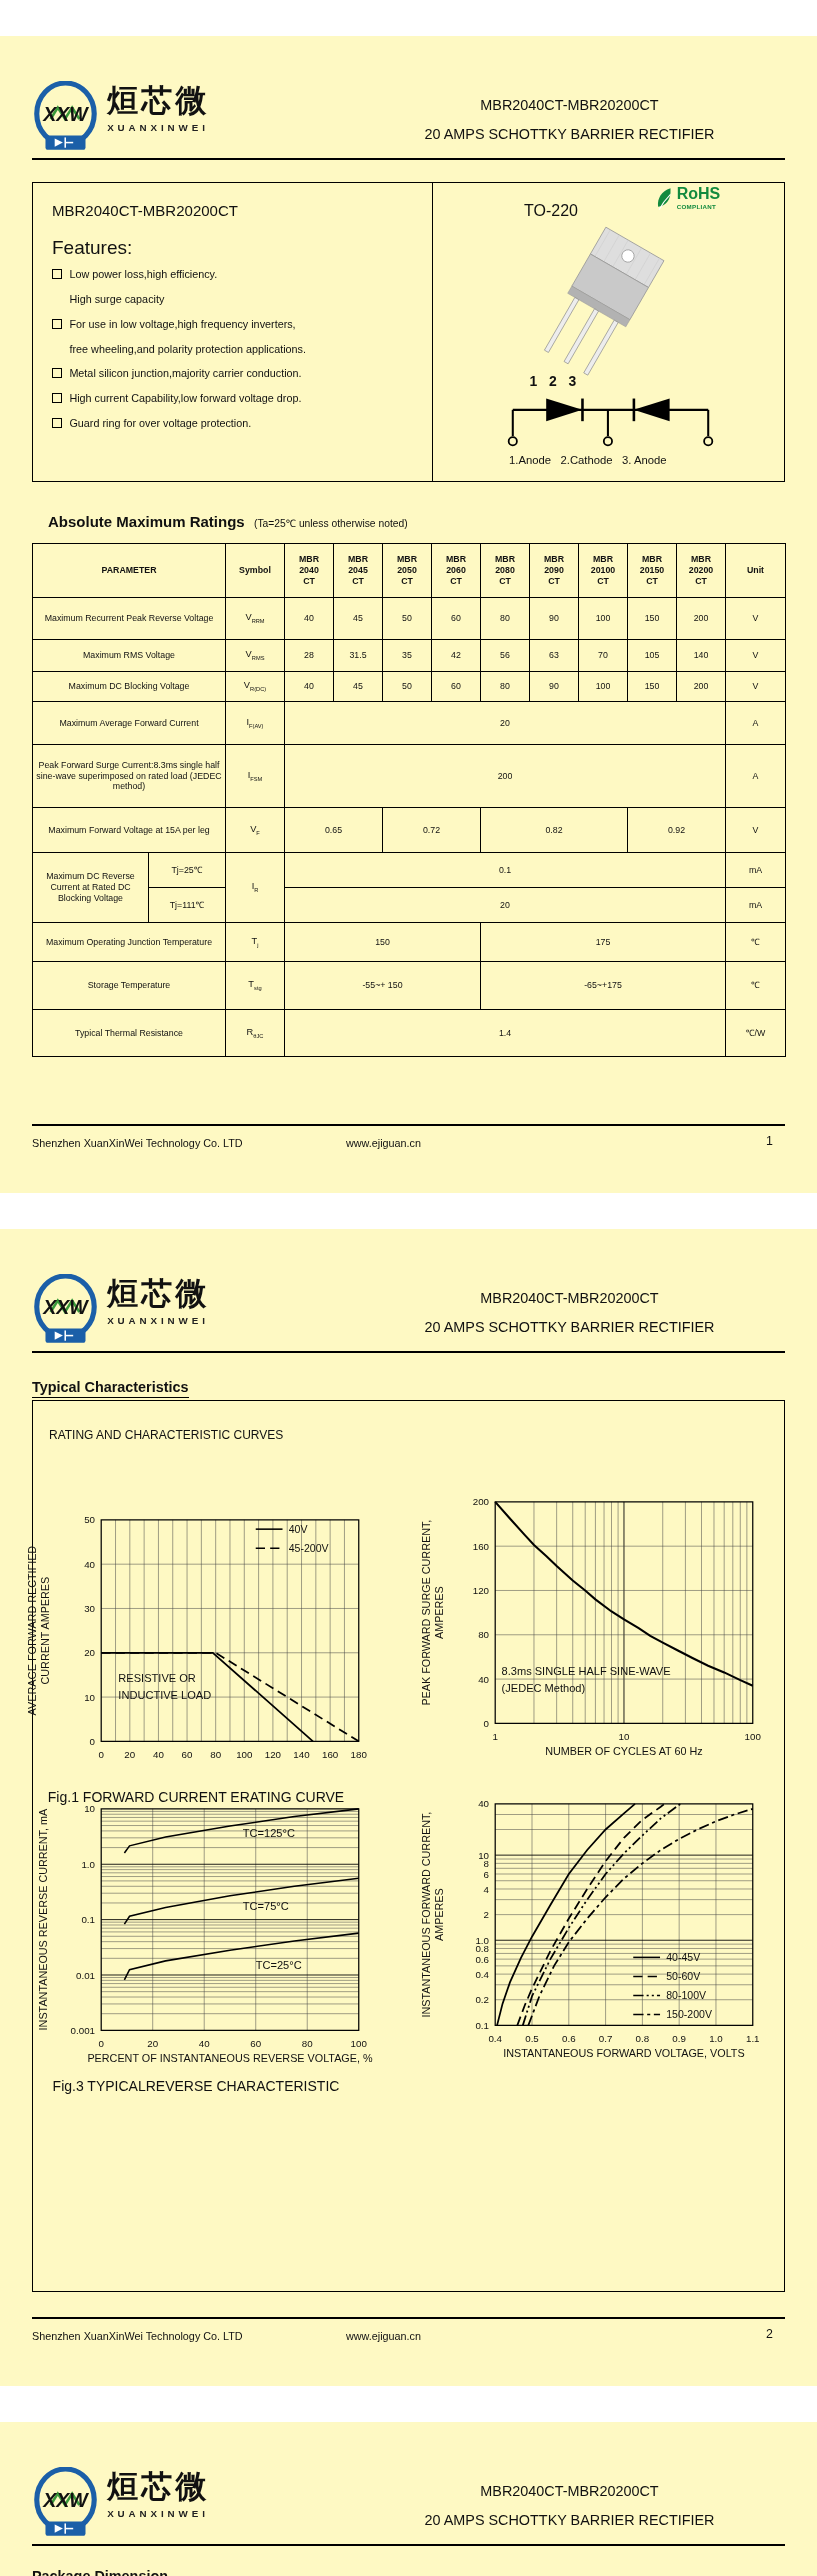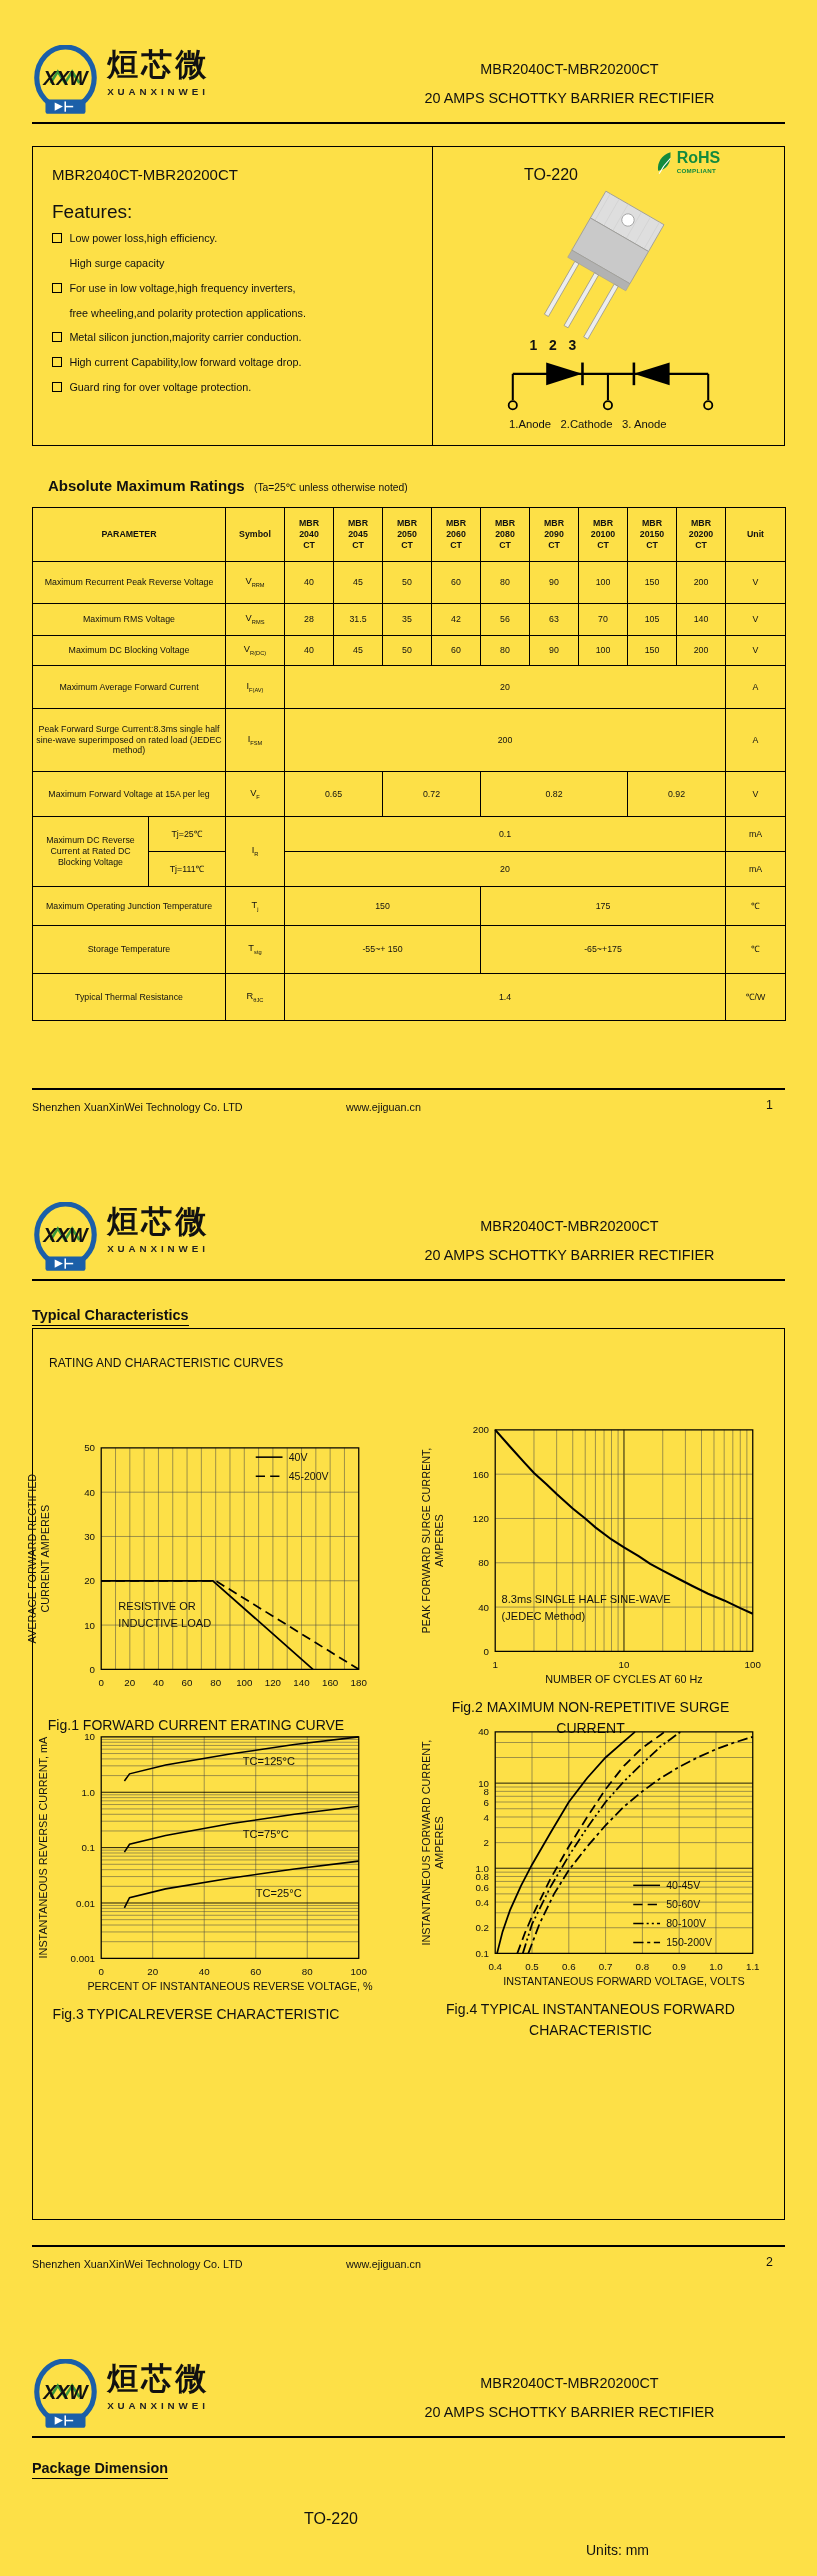--- a/index.html
+++ b/index.html
@@ -1,17 +1,17 @@
 <!DOCTYPE html>
 <html style="font-size:8.2px"><head>
 <meta charset="utf-8">
 <style>
   html,body{margin:0;padding:0;background:#fff;}
   body{width:818px;font-family:"Liberation Sans",sans-serif;color:#111;}
-  .page{position:relative;width:818px;height:1157px;background:#fde047;overflow:hidden;}
+  .page{position:relative;width:818px;height:1157px;background:#fef9c3;overflow:hidden;margin-top:36px;}
   svg{font-family:"Liberation Sans",sans-serif;}
   svg text{fill:#111;}
   
   .logo-wrap{position:absolute;left:32px;top:45px;display:flex;align-items:flex-start;}
   .brand{margin-left:7.2px;margin-top:4.1px;}
   .brand-cn{font-size:31px;font-weight:bold;letter-spacing:3.1px;line-height:1.05;}
   .brand-en{font-size:9.8px;font-weight:bold;letter-spacing:3.9px;color:#222;margin-top:4.1px;}
   .hdr-titles{position:absolute;left:355px;top:61px;width:429px;text-align:center;}
   .hdr-part{font-size:14.4px;}
   .hdr-sub{font-size:14.4px;margin-top:13.4px;}
@@ -439,22 +439,20 @@
         <text x="153" y="290" text-anchor="end" font-size="19">80</text>
         <text x="153" y="204" text-anchor="end" font-size="19">120</text>
         <text x="153" y="118" text-anchor="end" font-size="19">160</text>
         <text x="153" y="32" text-anchor="end" font-size="19">200</text>
         <polyline points="165.0,25.0 193.5,57.3 222.6,89.5 240.3,108.8 264.5,130.4 284.3,149.7 315.5,177.6 339.7,197.0 359.5,214.2 390.8,237.8 415.0,252.9 443.5,270.1 466.0,285.1 490.3,298.1 518.7,313.1 547.9,328.1 578.3,343.2 609.5,356.1 640.8,371.1 665.0,381.9" fill="none" stroke="#000" stroke-width="4"></polyline>
         <text x="177.3045056675454" y="360.4" font-size="21.5">8.3ms SINGLE HALF SINE-WAVE</text>
         <text x="177.3045056675454" y="393.4" font-size="21.5">(JEDEC Method)</text>
         <text transform="translate(38 240) rotate(-90)" text-anchor="middle" font-size="21"><tspan x="0" dy="0">PEAK  FORWARD SURGE CURRENT,</tspan><tspan x="0" dy="26">AMPERES</tspan></text>
         <text x="415" y="516" text-anchor="middle" font-size="21">NUMBER OF CYCLES AT 60 Hz</text>
       </svg>
-    <div class="figcap">Fig.2 MAXIMUM NON-REPETITIVE SURGE
-CURRENT</div>
   </div>
   <div class="fig fig3">
     <svg width="361" height="273" viewBox="0 0 700 530">
         <line x1="265" y1="25" x2="265" y2="455" stroke="#444" stroke-width="1"></line>
         <line x1="365" y1="25" x2="365" y2="455" stroke="#444" stroke-width="1"></line>
         <line x1="465" y1="25" x2="465" y2="455" stroke="#444" stroke-width="1"></line>
         <line x1="565" y1="25" x2="565" y2="455" stroke="#444" stroke-width="1"></line>
         <line x1="165" y1="422.639275466122" x2="665" y2="422.639275466122" stroke="#444" stroke-width="1"></line>
         <line x1="165" y1="403.7094651176363" x2="665" y2="403.7094651176363" stroke="#444" stroke-width="1"></line>
         <line x1="165" y1="390.278550932244" x2="665" y2="390.278550932244" stroke="#444" stroke-width="1"></line>
@@ -570,22 +568,20 @@
         <text x="497" y="330" font-size="20.5">40-45V</text>
         <line x1="433" y1="360" x2="485" y2="360" stroke="#000" stroke-width="3" stroke-dasharray="18,10"></line>
         <text x="497" y="367" font-size="20.5">50-60V</text>
         <line x1="433" y1="397" x2="485" y2="397" stroke="#000" stroke-width="3" stroke-dasharray="20,6,4,6,4,6"></line>
         <text x="497" y="404" font-size="20.5">80-100V</text>
         <line x1="433" y1="434" x2="485" y2="434" stroke="#000" stroke-width="3" stroke-dasharray="20,7,6,7"></line>
         <text x="497" y="441" font-size="20.5">150-200V</text>
         <text transform="translate(38 240) rotate(-90)" text-anchor="middle" font-size="21"><tspan x="0" dy="0">INSTANTANEOUS FORWARD CURRENT,</tspan><tspan x="0" dy="26">AMPERES</tspan></text>
         <text x="415" y="516" text-anchor="middle" font-size="21">INSTANTANEOUS FORWARD VOLTAGE, VOLTS</text>
       </svg>
-    <div class="figcap">Fig.4 TYPICAL INSTANTANEOUS FORWARD
-CHARACTERISTIC</div>
   </div>
 
   <div class="pfoot-rule"></div>
   <div class="pf-co">Shenzhen XuanXinWei Technology Co. LTD</div>
   <div class="pf-web">www.ejiguan.cn</div>
   <div class="pf-pg">2</div>
 </div>
 
 <div class="page">
   <div class="logo-wrap">

